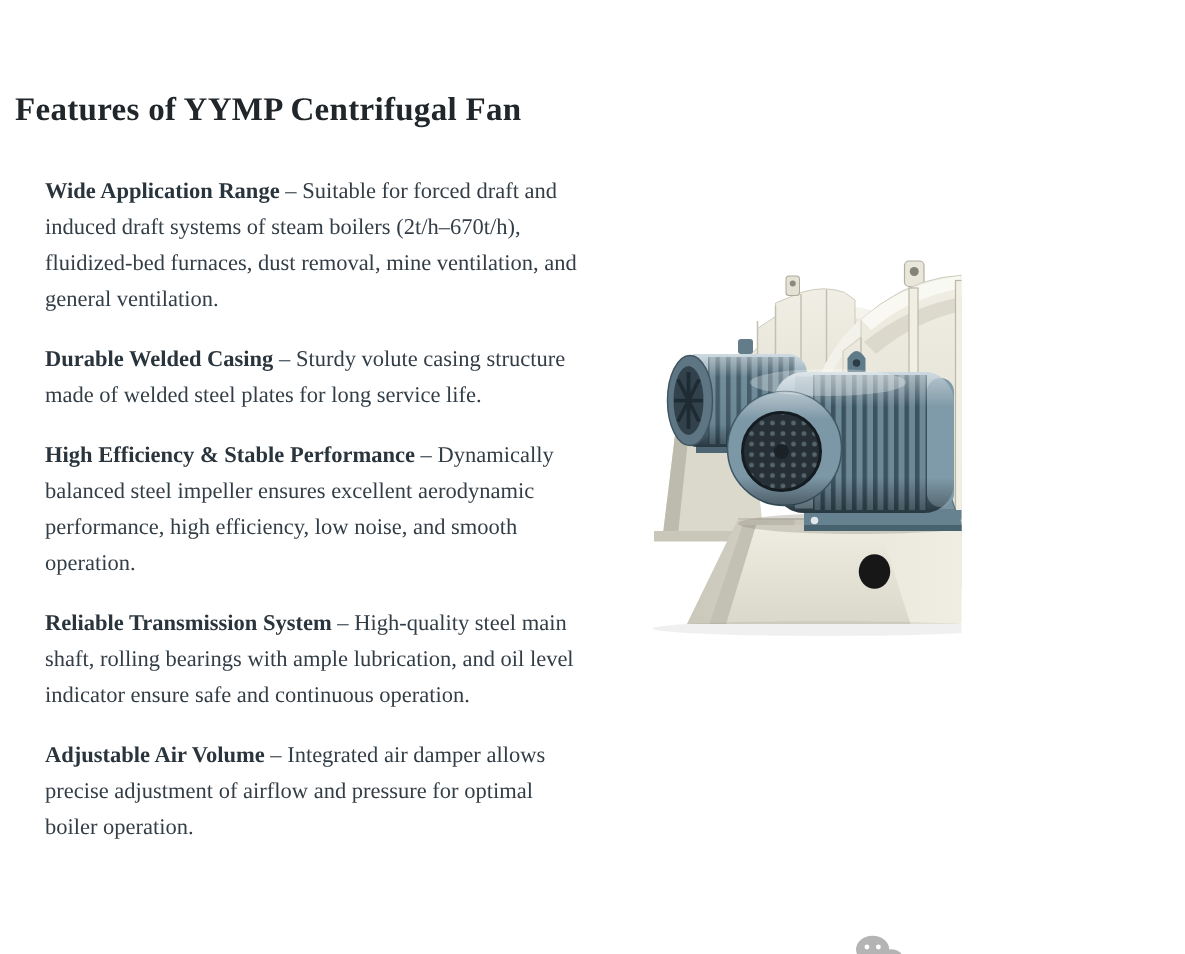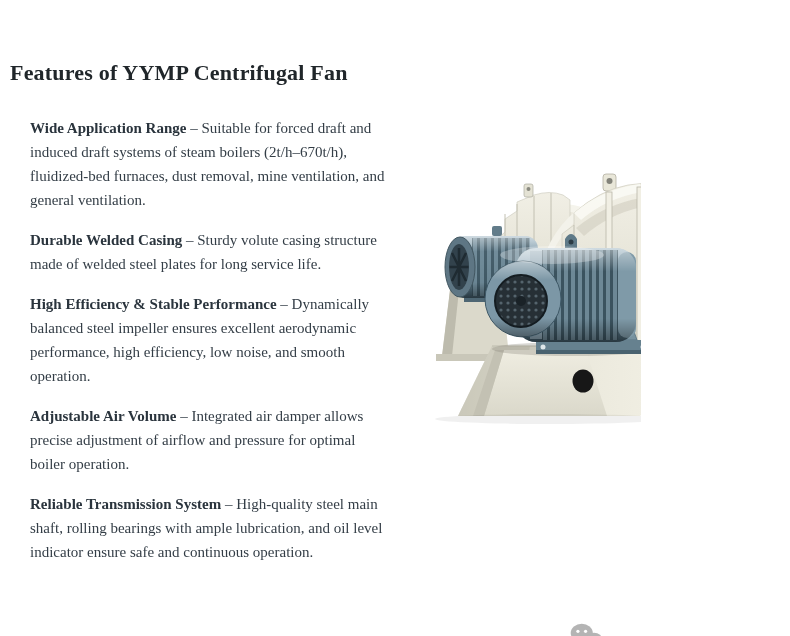--- a/index.html
+++ b/index.html
@@ -22,22 +22,22 @@
 <body>
 
 <div class="page">
 
   <h1 class="title">Features of YYMP Centrifugal Fan</h1>
 
   <div class="features">
     <p class="feature"><strong>Wide Application Range</strong><span> – </span><span>Suitable for forced draft and induced draft systems of steam boilers (2t/h–670t/h), fluidized-bed furnaces, dust removal, mine ventilation, and general ventilation.</span></p>
     <p class="feature"><strong>Durable Welded Casing</strong><span> – </span><span>Sturdy volute casing structure made of welded steel plates for long service life.</span></p>
     <p class="feature"><strong>High Efficiency &amp; Stable Performance</strong><span> – </span><span>Dynamically balanced steel impeller ensures excellent aerodynamic performance, high efficiency, low noise, and smooth operation.</span></p>
+    <p class="feature"><strong>Reliable Transmission System</strong><span> – </span><span>High-quality steel main shaft, rolling bearings with ample lubrication, and oil level indicator ensure safe and continuous operation.</span></p>
     <p class="feature"><strong>Adjustable Air Volume</strong><span> – </span><span>Integrated air damper allows precise adjustment of airflow and pressure for optimal boiler operation.</span></p>
-    <p class="feature"><strong>Reliable Transmission System</strong><span> – </span><span>High-quality steel main shaft, rolling bearings with ample lubrication, and oil level indicator ensure safe and continuous operation.</span></p>
   </div>
 
   <div class="photo">
     <svg viewBox="0 0 390 340">
       <defs>
         <linearGradient id="gFace" x1="0" y1="0" x2="1" y2="1">
           <stop offset="0" stop-color="#f0eee4"></stop>
             <stop offset="0.55" stop-color="#e7e5d8"></stop>
             <stop offset="1" stop-color="#d5d3c4"></stop>
         </linearGradient>

